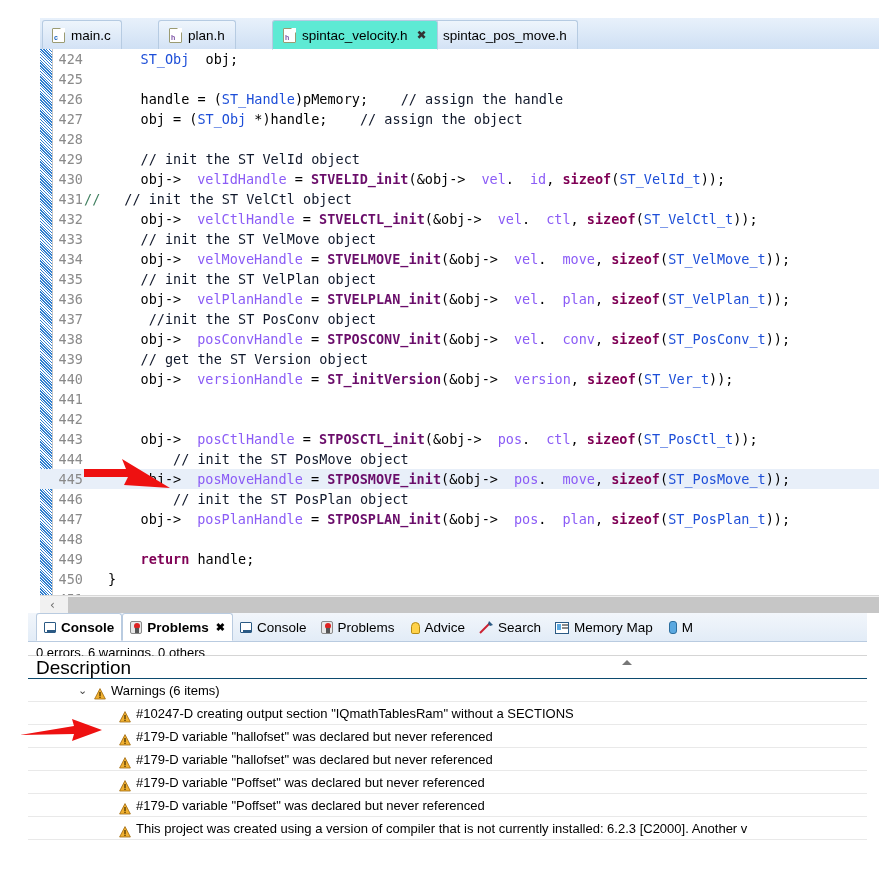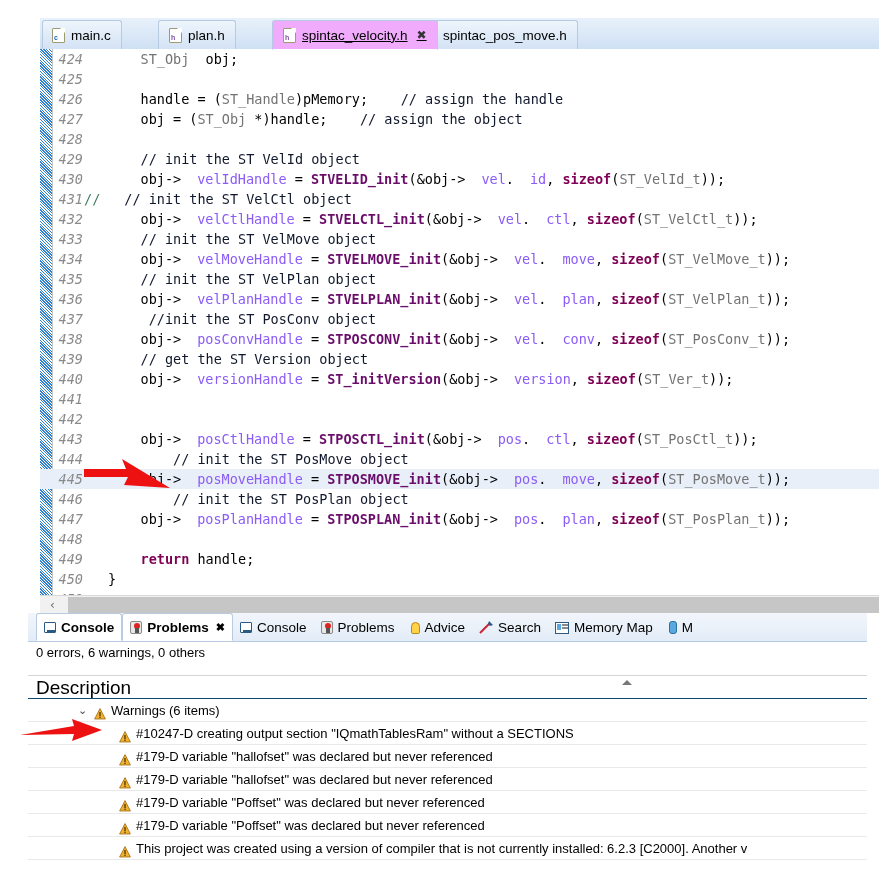--- a/index.html
+++ b/index.html
@@ -82,26 +82,25 @@
     padding:0 10px;
     font-size:13.5px; color:#000;
     white-space:nowrap;
   }
   .tab.inactive {
     background: linear-gradient(#eef5fc, #d3e2f5);
     border:1px solid #b6cbe2; border-bottom:none;
     border-radius: 3px 3px 0 0;
   }
   .tab.active {
-    background:#f0abfc;
+    background:#5eead4;
     border:1px solid #b6cbe2; border-bottom:1px solid #fff;
     border-radius: 3px 3px 0 0;
     top:2px; height:30px;
     z-index:4;
-    text-decoration:underline;
   }
   .tab-close {
     font-size:12px; color:#333; margin-left:3px; line-height:1;
   }
 
   
   .ficon {
     position:relative; width:13px; height:15px; flex:none;
     background:#ffffff; border:1px solid #9b9b72;
     border-radius:1px;
@@ -142,36 +141,36 @@
     font-family:"DejaVu Sans Mono", monospace;
     font-size:13.5px;
     line-height:20px;
     white-space:pre;
   }
   .cline { position:relative; height:20px; }
   .cline.hl { background:#e8eff9; }
   .lno {
     position:absolute; left:13px; top:0; width:30px;
     text-align:right;
-    color:#8a8a8a; font-family:"DejaVu Sans Mono", monospace; font-size:13.5px;font-style:italic;
+    color:#8a8a8a; font-family:"DejaVu Sans Mono", monospace; font-size:13.5px;
   }
   .lcm {
     position:absolute; left:44px; top:0; width:22px;
     color:#3f7f5f; font-family:"DejaVu Sans Mono", monospace; font-size:13.5px;
   }
   .ctext {
     position:absolute; left:68px; top:0;
     font-family:"DejaVu Sans Mono", monospace; font-size:13.5px;
   }
   .tk-plain   { color:#000000; }
   .tk-comment { color:#0f172a; }
   .tk-field   { color:#8b5cf6;margin-left:16px; }
   .tk-fn      { color:#6a0d6a; font-weight:bold; }
   .tk-kw      { color:#7f0055; font-weight:bold; }
-  .tk-type    { color:#737373; }
+  .tk-type    { color:#1d4ed8; }
 
   
   .hscroll {
     position:absolute; left:0; bottom:0; width:839px; height:18px;
     background:#f1f1f1; border-top:1px solid #d8d8d8;
   }
   .hscroll .larrow {
     position:absolute; left:10px; top:3px; font-size:12px; color:#6b6b6b;
     font-family:"DejaVu Sans", sans-serif; line-height:12px;
   }
@@ -254,21 +253,21 @@
   .ic-memmap:before{
     content:""; position:absolute; left:1px; top:1px; width:4px; height:6px;
     background:#5aa8e0;
   }
   .ic-memmap:after{
     content:""; position:absolute; left:6px; top:1px; width:6px; height:2px;
     background:#8a8a8a; box-shadow: 0 3px 0 #8a8a8a;
   }
 
   .bp-summary {
-    height:34px; line-height:22px; padding-left:8px;
+    height:14px; line-height:22px; padding-left:8px;
     font-size:13px; color:#000;
     border-bottom:1px solid #d5d5d5;
   }
   .bp-colhdr {
     position:relative; height:23px; line-height:23px;
     padding-left:8px; font-size:19px;
     background:#ffffff;
     border-bottom:1px solid #0c4a6e;
   }
   .sort-caret {

